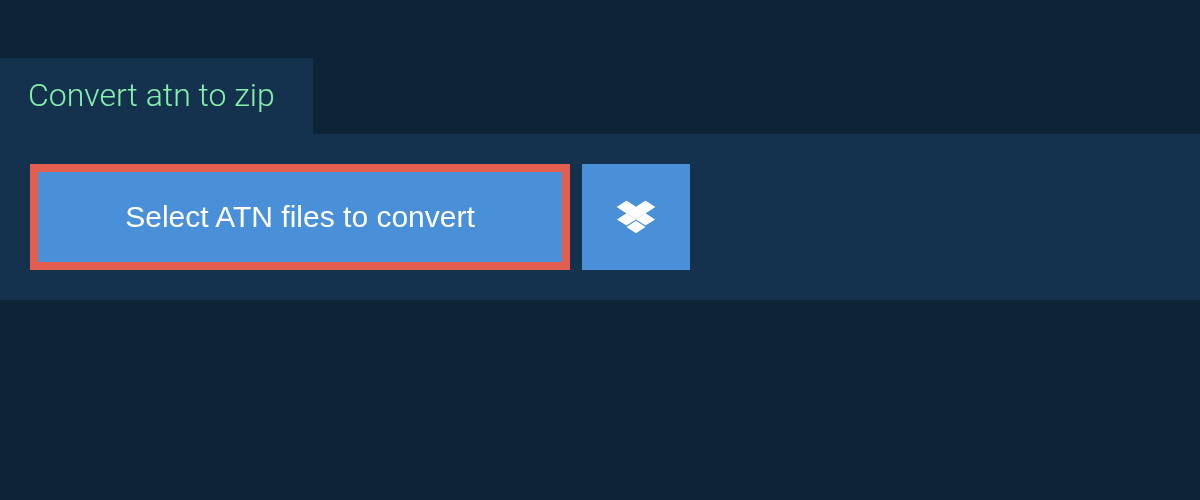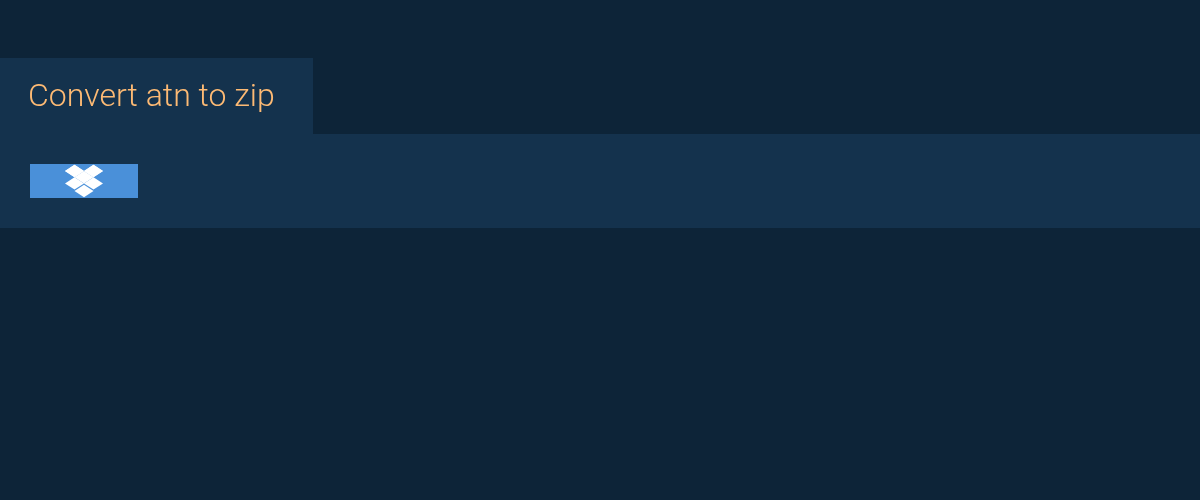--- a/index.html
+++ b/index.html
@@ -13,21 +13,21 @@
       background: #0d2438;
       font-family: -apple-system, BlinkMacSystemFont, "Segoe UI", Roboto, "Helvetica Neue", Arial, sans-serif;
       overflow: hidden;
     }
     .tab-container {
       padding-top: 58px;
     }
     .tab {
       display: inline-block;
       background: #14324d;
-      color: #fdba74;
+      color: #86efac;
       font-size: 32px;
       font-weight: 300;
       padding: 18px 38px 20px 28px;
       margin-left: 0;
     }
     .panel {
       background: #14324d;
       padding: 30px 30px 30px 30px;
       width: 100%;
     }
@@ -68,20 +68,23 @@
 <body>
 
 <div class="tab-container">
   <div class="tab">
     <span>Convert atn to zip</span>
   </div>
 </div>
 
 <div class="panel">
   <div class="button-row">
+    <button class="select-button">
+      <span>Select ATN files to convert</span>
+    </button>
     <button class="dropbox-button">
       <svg class="dropbox-icon" viewBox="0 0 40 34" fill="#ffffff">
         <path d="M10 0 L20 6.5 L10 13 L0 6.5 Z"></path>
         <path d="M30 0 L40 6.5 L30 13 L20 6.5 Z"></path>
         <path d="M0 6.5 L10 13 L0 19.5 L10 13 Z"></path>
         <path d="M10 13 L20 6.5 L30 13 L20 19.5 Z"></path>
         <path d="M0 6.5 L10 13 L20 6.5 L10 0 Z M20 6.5 L30 13 L40 6.5 L30 0 Z M0 19.5 L10 13 L20 19.5 L10 26 Z M20 19.5 L30 13 L40 19.5 L30 26 Z"></path>
         <path d="M10 27.5 L20 21 L30 27.5 L20 34 Z"></path>
       </svg>
     </button>

